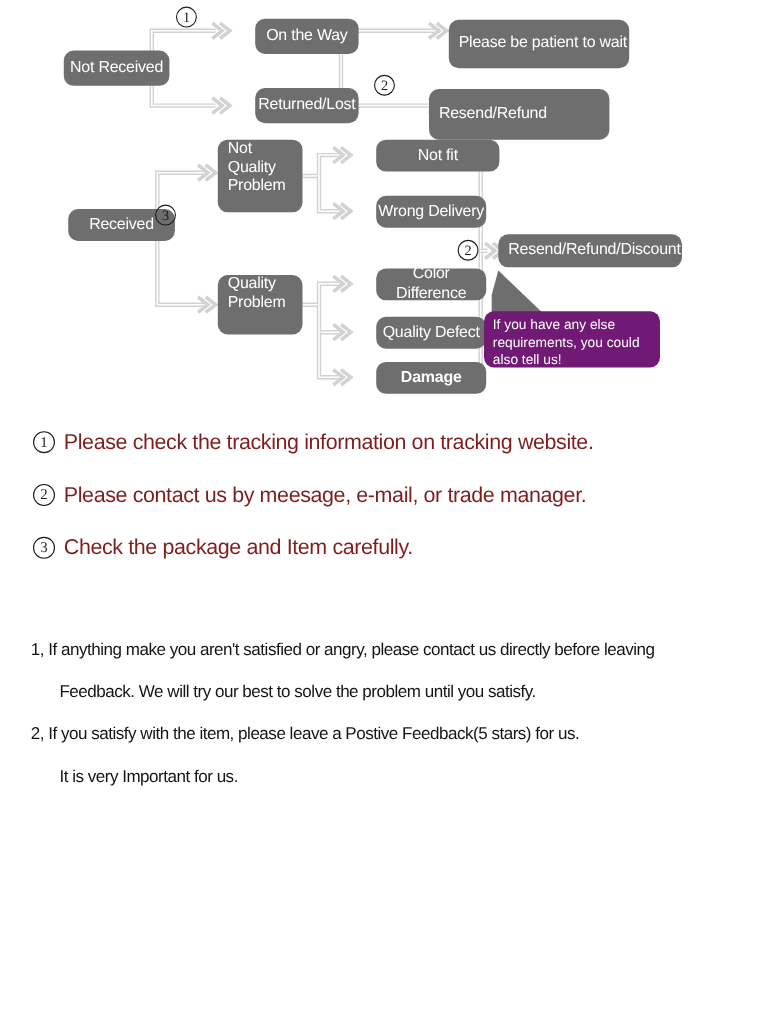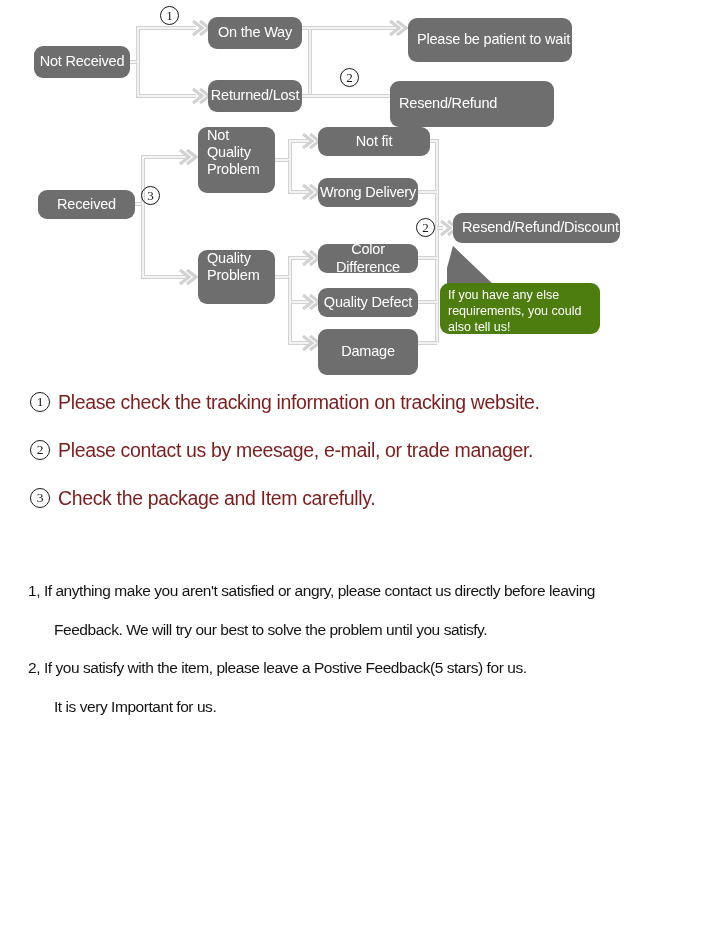--- a/index.html
+++ b/index.html
@@ -34,21 +34,21 @@
     font-family: "Liberation Sans", sans-serif;
     font-size: 14.5px;
     line-height: 1.18;
     letter-spacing: -0.2px;
     display: flex;
     align-items: center;
     box-sizing: border-box;
     white-space: pre-line;
     z-index: 3;
   }
-  .node.center { justify-content: center; text-align: center; }
+  .node.center { justify-content: center; text-align: center; margin-left: 24px; }
   .node.left   { justify-content: flex-start; text-align: left; padding-left: 9px; }
   .node.topleft{ align-items: flex-start; justify-content: flex-start;
                  text-align: left; padding-left: 9px; padding-top: 0; }
 
   
   .circnum {
     position: absolute;
     width: 19px; height: 19px;
     border: 1.3px solid #1a1a1a;
     border-radius: 50%;
@@ -60,21 +60,21 @@
     background: transparent;
     z-index: 6;
     box-sizing: border-box;
   }
 
   
   #callout {
     position: absolute;
     left: 440px; top: 283px;
     width: 160px; height: 51px;
-    background: #4d7c0f;
+    background: #701a75;
     color: #ffffff;
     border-radius: 9px;
     font-size: 12.5px;
     line-height: 1.28;
     padding: 4px 7px 0 8px;
     box-sizing: border-box;
     white-space: pre-line;
     z-index: 5;
   }
   #callout-tail {
@@ -265,21 +265,21 @@
 Problem</div>
 
   <div class="node center" style="left:318px; top:127px; width:112px; height:29px;">Not fit</div>
 
   <div class="node center" style="left:318px; top:178px; width:100px; height:29px;">Wrong Delivery</div>
 
   <div class="node center" style="left:318px; top:244px; width:100px; height:29px;">Color Difference</div>
 
   <div class="node center" style="left:318px; top:288px; width:100px; height:29px;">Quality Defect</div>
 
-  <div class="node center" style="left:318px; top:329px; width:100px; height:46px;">Damage</div>
+  <div class="node center" style="left:318px; top:329px; width:100px; height:29px;font-weight:bold;">Damage</div>
 
   <div class="node left" style="left:453px; top:213px; width:167px; height:30px;">Resend/Refund/Discount</div>
 
   <div id="callout">If you have any else
 requirements, you could
 also tell us!</div>
 
   <div class="circnum" style="left:160px; top:6px;">1</div>
   <div class="circnum" style="left:340px; top:68px;">2</div>
   <div class="circnum" style="left:141px; top:186px;">3</div>

